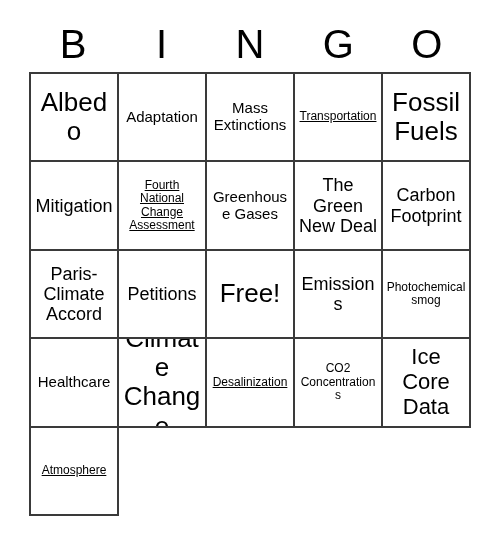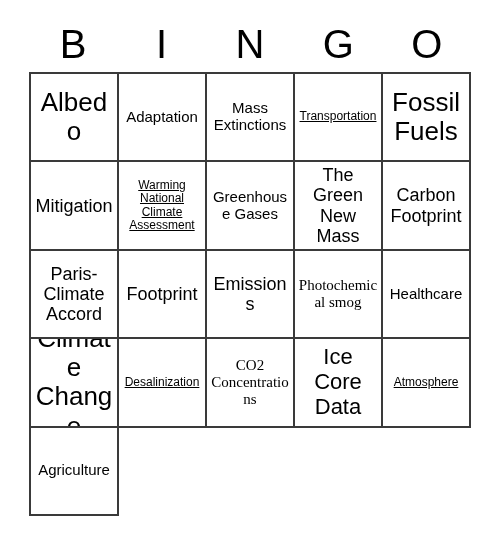--- a/index.html
+++ b/index.html
@@ -77,21 +77,21 @@
     line-height: 1.12;
     word-wrap: break-word;
   }
 
   
   .sz-xl  { font-size: 26px; }
   .sz-lg  { font-size: 22px; text-align: center; }
   .sz-md  { font-size: 18px; }
   .sz-sm  { font-size: 15px; }
   .sz-xs  { font-size: 12px; text-decoration: underline; }
-  .sz-xxs { font-size: 15px; font-family: Liberation Serif, serif; }
+  .sz-xxs { font-size: 12px; }
 </style>
 </head>
 <body>
 
 <div class="card">
 
   <div class="header-row">
     <div class="header-cell">
       <span>B</span>
     </div>
@@ -122,36 +122,39 @@
       <div class="cell">
         <span class="sz-xs">Transportation</span>
       </div>
       <div class="cell">
         <span class="sz-xl">Fossil Fuels</span>
       </div>
       <div class="cell">
         <span class="sz-md">Mitigation</span>
       </div>
       <div class="cell">
-        <span class="sz-xs">Warming National Climate Assessment</span>
+        <span class="sz-xs">Fourth National Change Assessment</span>
       </div>
       <div class="cell">
         <span class="sz-sm">Greenhouse Gases</span>
       </div>
       <div class="cell">
-        <span class="sz-md">The Green New Mass</span>
+        <span class="sz-md">The Green New Deal</span>
       </div>
       <div class="cell">
         <span class="sz-md">Carbon Footprint</span>
       </div>
       <div class="cell">
         <span class="sz-md">Paris-Climate Accord</span>
       </div>
       <div class="cell">
-        <span class="sz-md">Footprint</span>
+        <span class="sz-md">Petitions</span>
+      </div>
+      <div class="cell">
+        <span class="sz-xl">Free!</span>
       </div>
       <div class="cell">
         <span class="sz-md">Emissions</span>
       </div>
       <div class="cell">
         <span class="sz-xxs">Photochemical smog</span>
       </div>
       <div class="cell">
         <span class="sz-sm">Healthcare</span>
       </div>
@@ -163,18 +166,15 @@
       </div>
       <div class="cell">
         <span class="sz-xxs">CO2 Concentrations</span>
       </div>
       <div class="cell">
         <span class="sz-lg">Ice Core Data</span>
       </div>
       <div class="cell">
         <span class="sz-xs">Atmosphere</span>
       </div>
-      <div class="cell">
-        <span class="sz-sm">Agriculture</span>
-      </div>
     </div>
 
 </div>
 
 </body></html>

